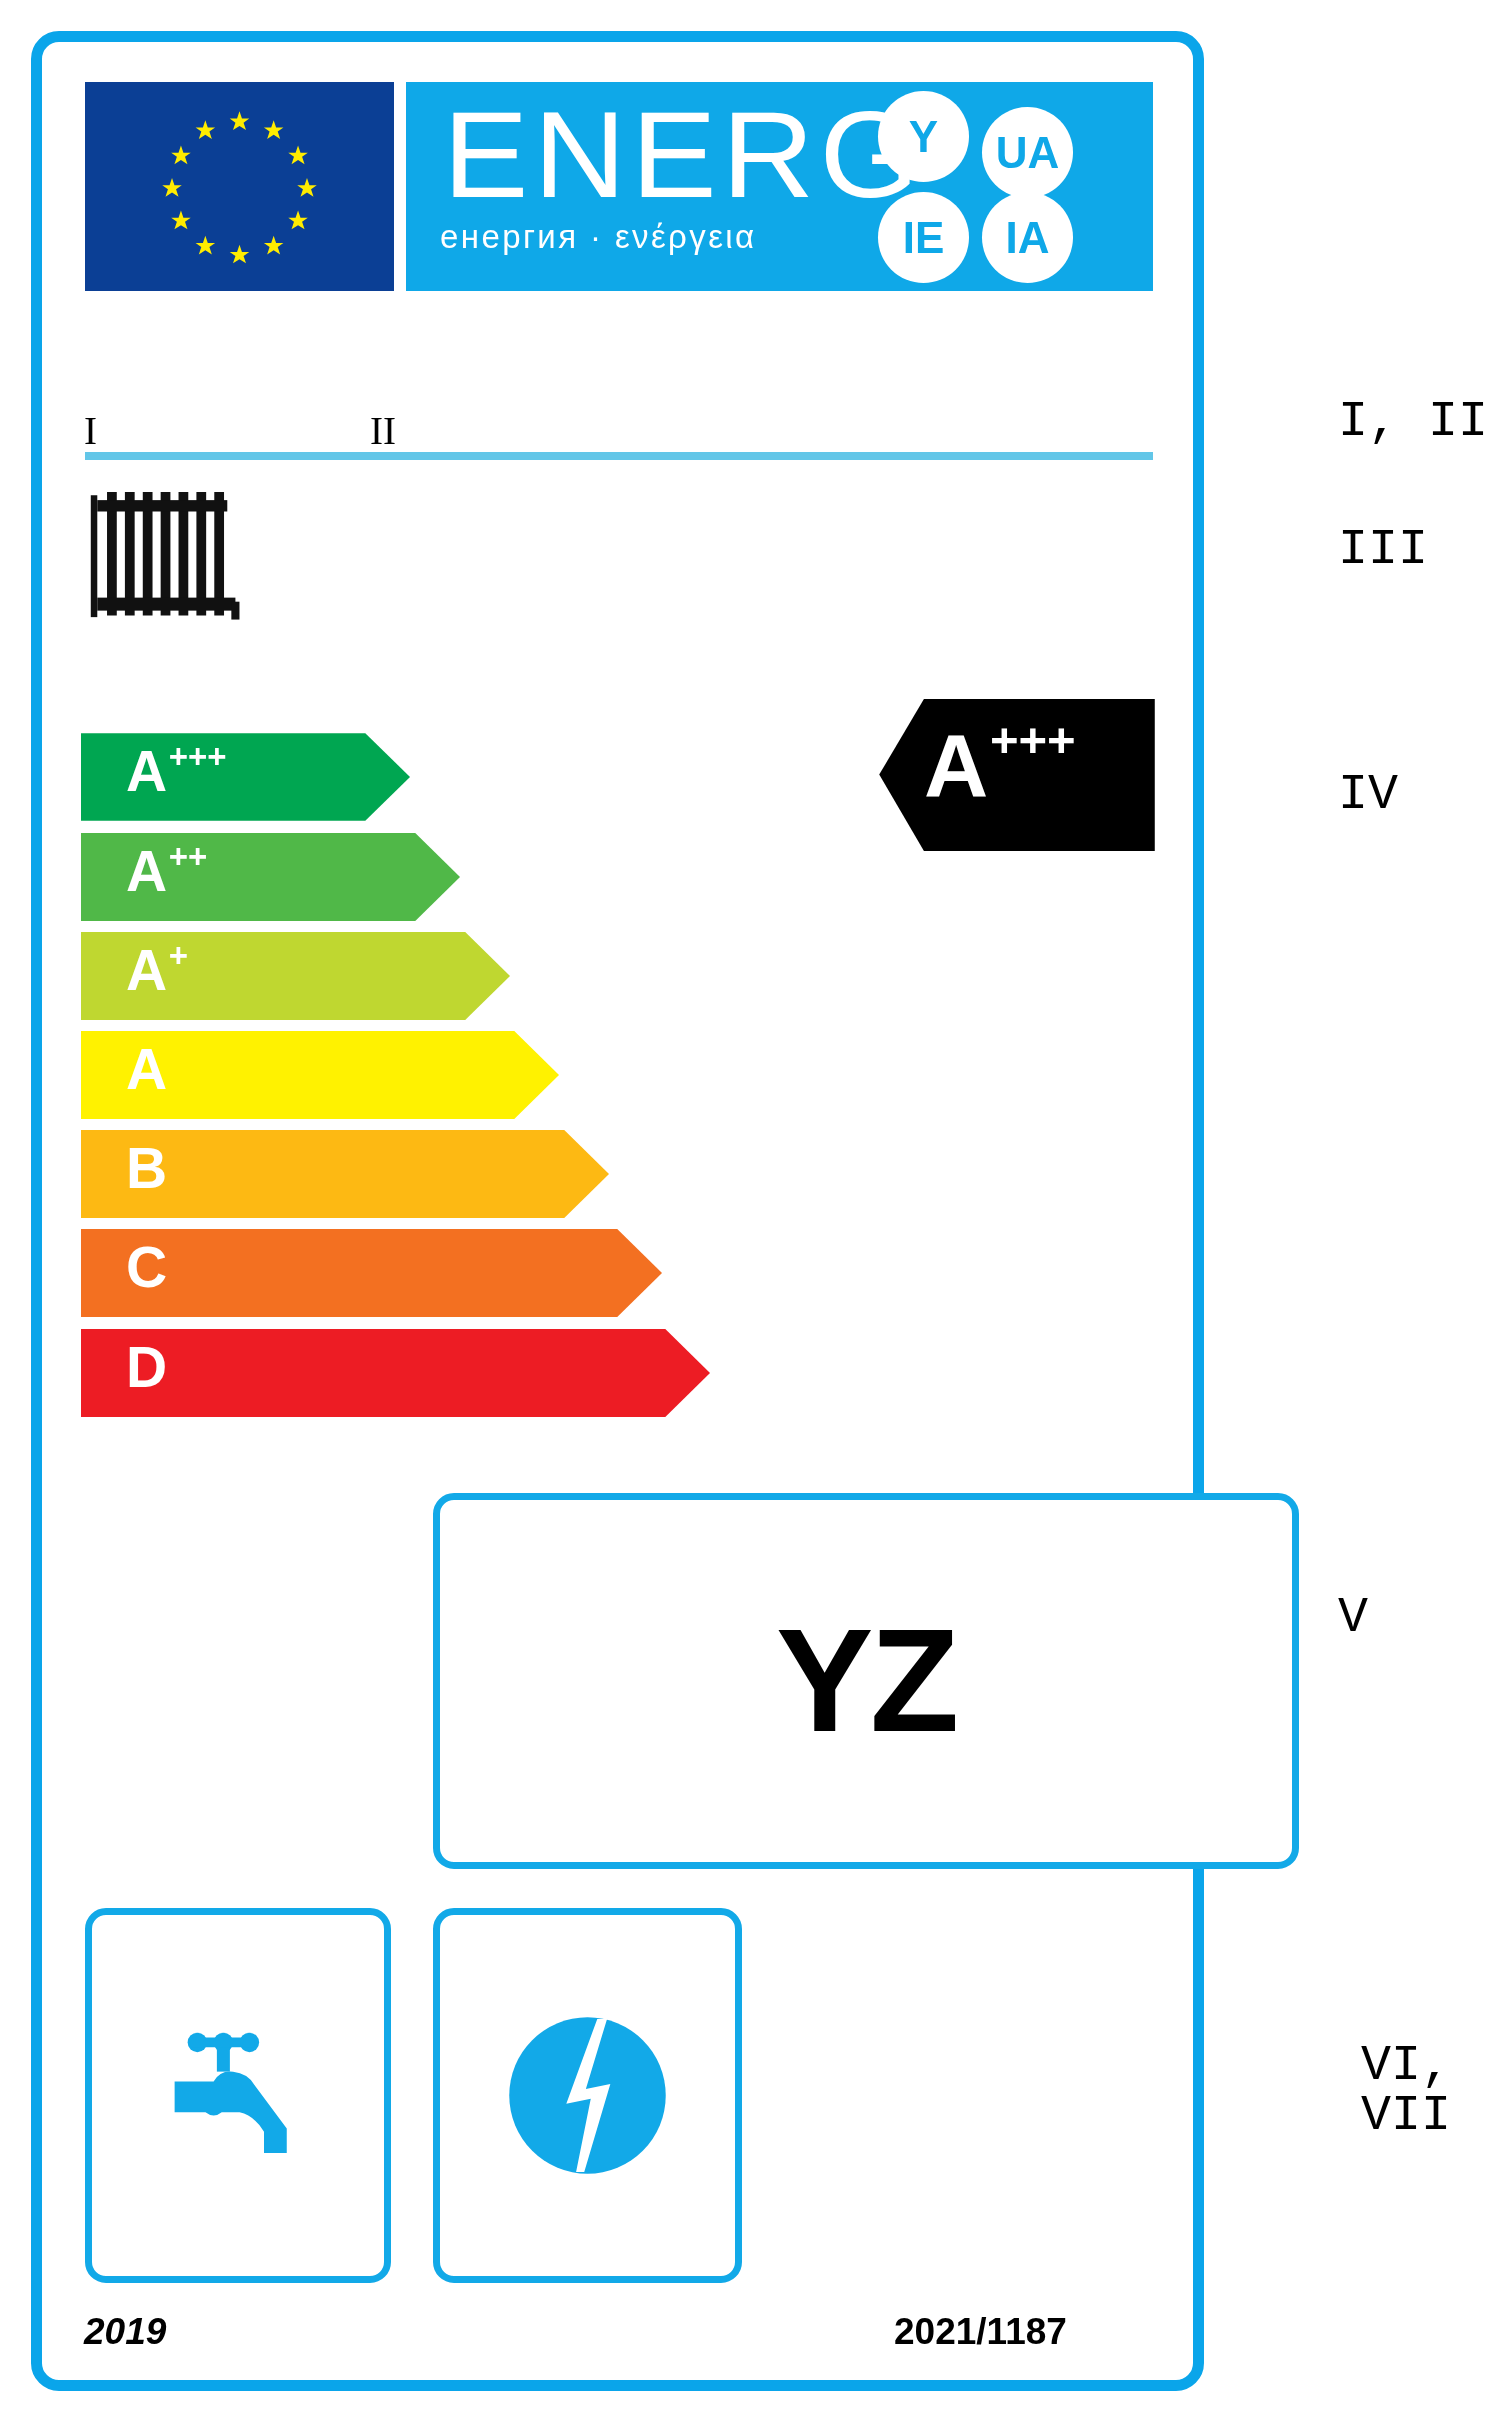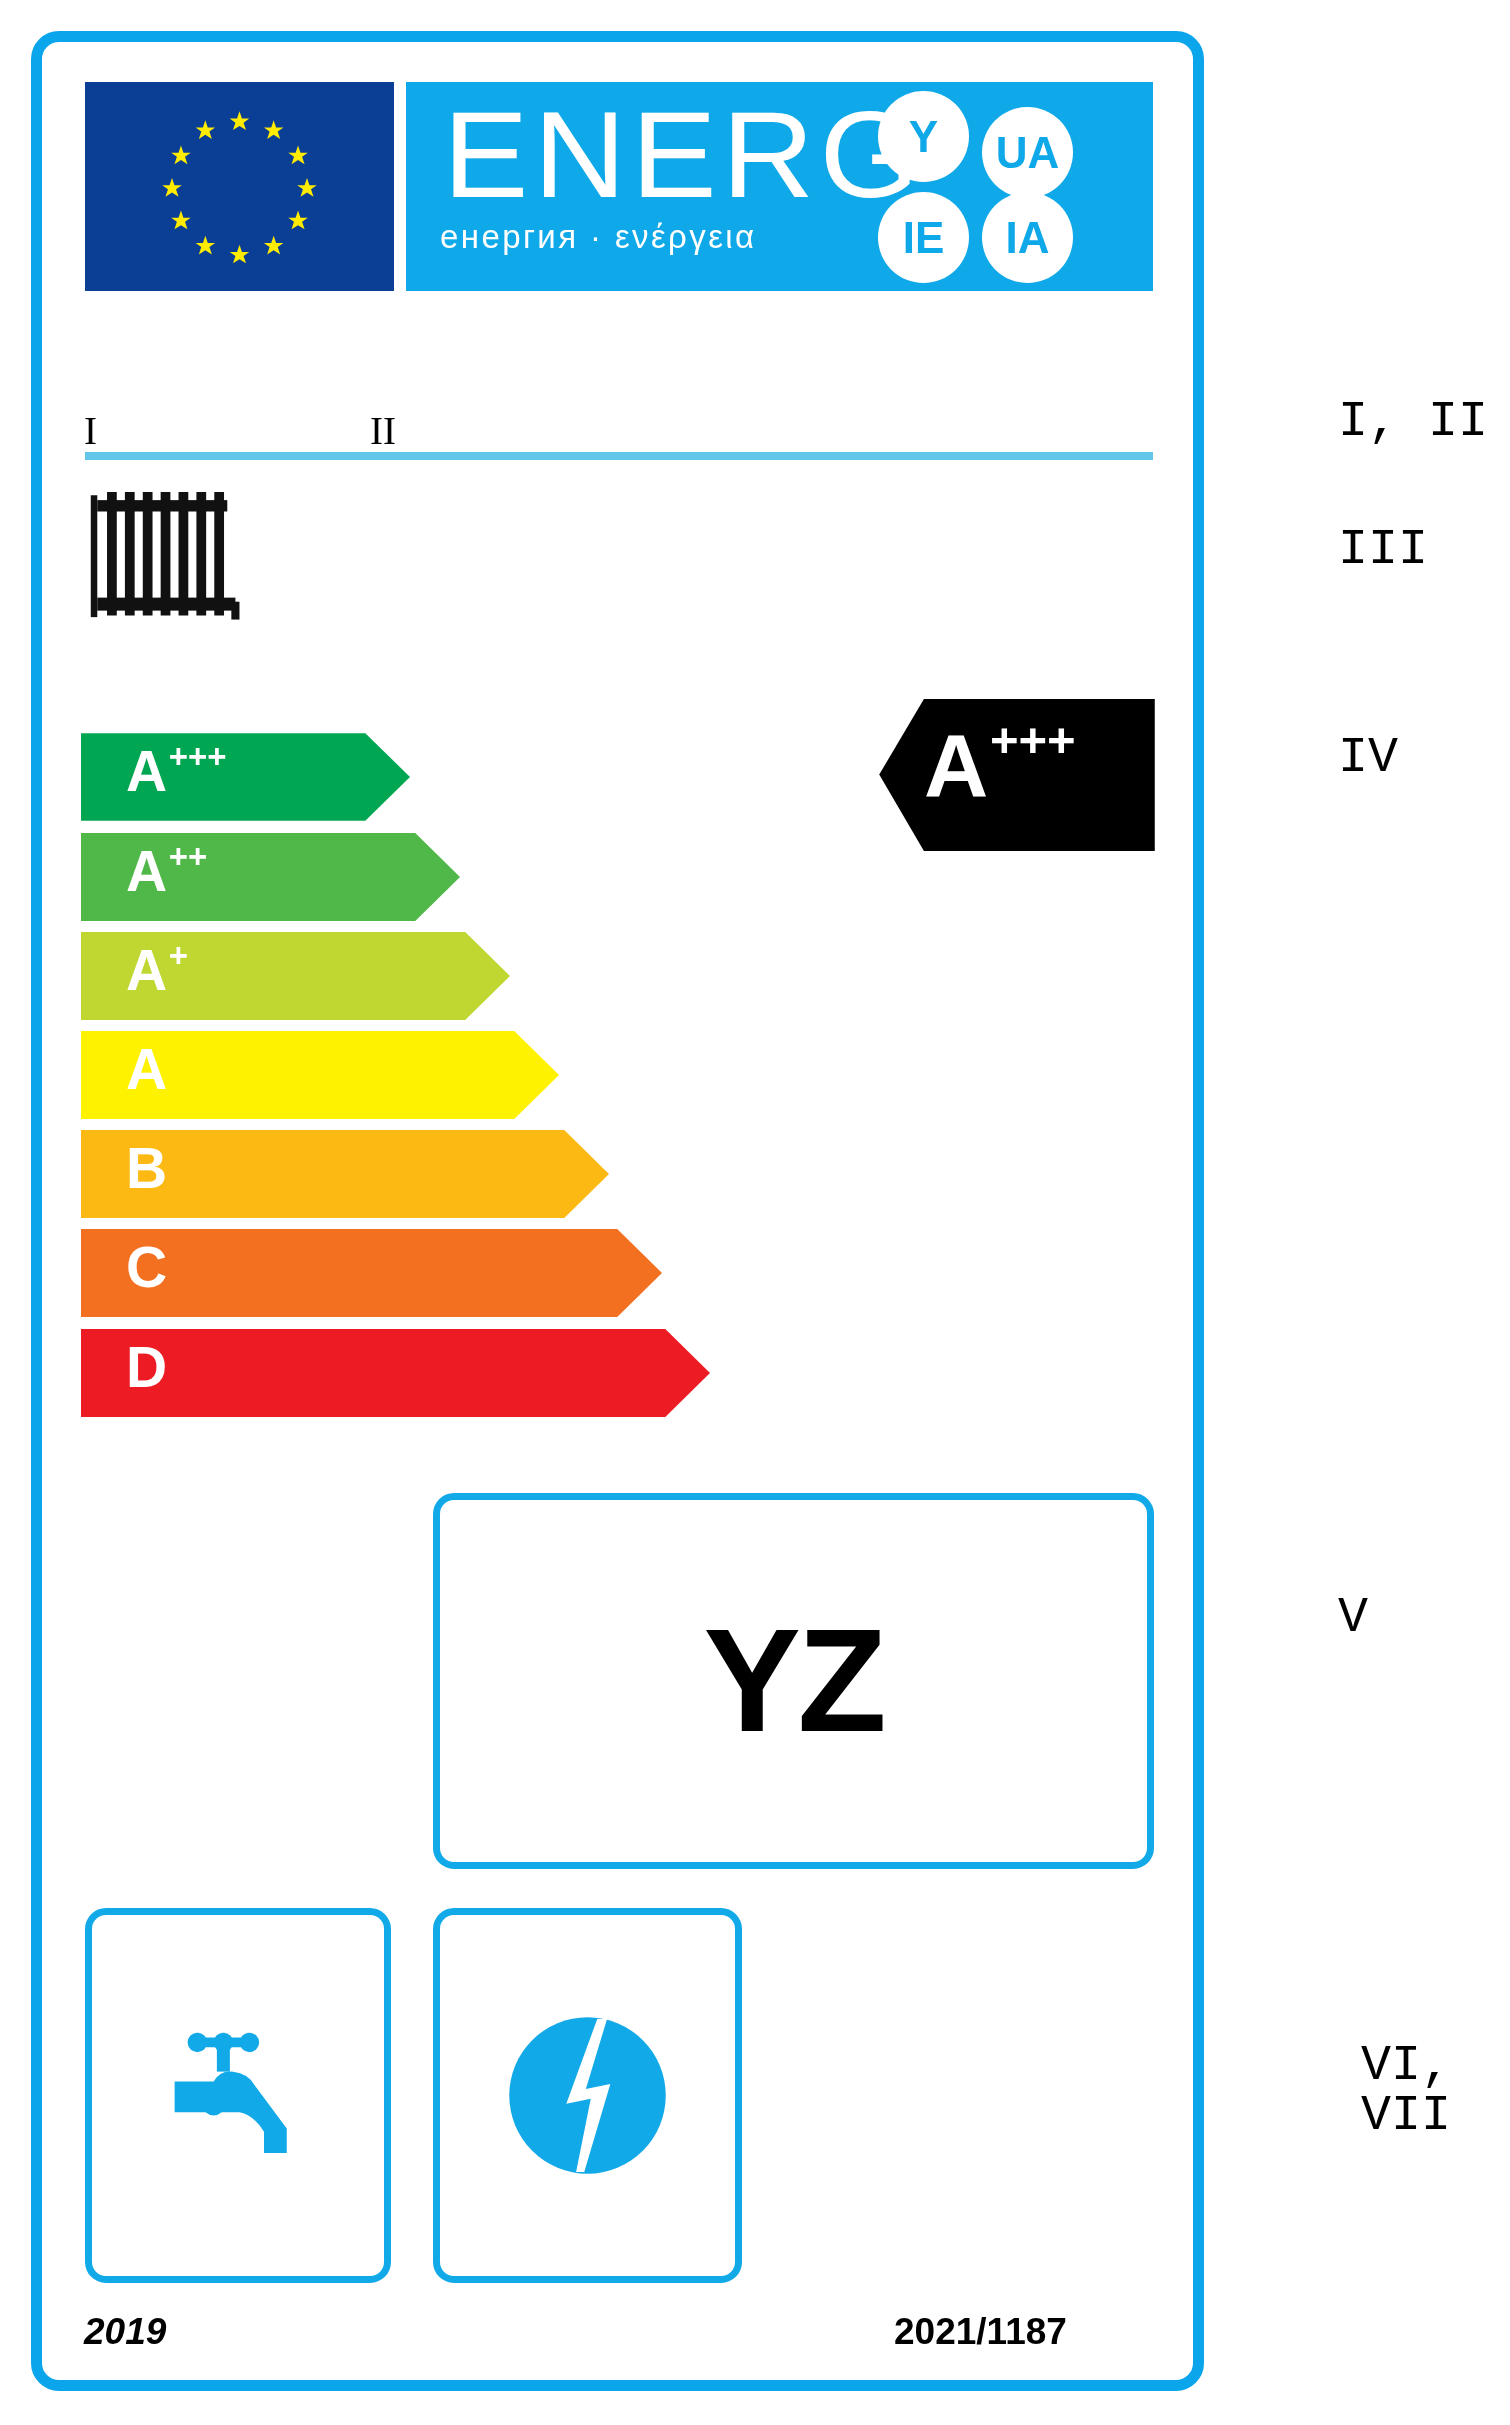--- a/index.html
+++ b/index.html
@@ -14,21 +14,21 @@
   .roman-field { font-family:"Liberation Serif", serif; font-size:39px; color:#000; line-height:1; }
   .sep-line { left:85px; top:452px; width:1068px; height:8.1px; background:#62c6e8; }
   .bar { left:81px; height:88px; }
   .bar svg { display:block; }
   .bar-letter { position:absolute; left:45px; top:9.8px; color:#fff; font-weight:bold; font-size:57px; line-height:1; }
   .bar-letter sup { font-size:33px; vertical-align:top; position:relative; top:-3.3px; margin-left:1.6px; }
   .indicator { left:879px; top:699px; width:276px; height:152px; }
   .indicator-text { position:absolute; left:45px; top:23px; color:#fff; font-weight:bold; font-size:89px; line-height:1; }
   .indicator-text sup { font-size:49px; vertical-align:top; position:relative; top:-6.5px; margin-left:1.6px; }
   .box { box-sizing:border-box; border:7.3px solid #12a9e8; border-radius:21px; background:#fff; }
-  .power-box { left:433px; top:1493px; width:721px; height:376px; display:flex; align-items:center; justify-content:center; }
+  .power-box { left:433px; top:1493px; width:866px; height:376px; display:flex; align-items:center; justify-content:center; }
   .power-val { font-weight:bold; font-size:146px; color:#000; line-height:1; letter-spacing:-3.3px; }
   .power-unit { font-size:106px; color:#000; line-height:1; margin-left:19.5px; }
   .icon-box { top:1908px; height:375px; display:flex; align-items:center; justify-content:center; }
   .footer-text { top:2313px; font-weight:bold; font-size:37px; color:#000; line-height:1; }
   .side-label { left:1338px; font-family:Liberation Mono, monospace; font-size:50px; color:#000; line-height:1; }
 </style>
 </head>
 <body>
 
 <div class="abs label-frame"></div>
@@ -163,16 +163,16 @@
     <circle cx="100" cy="100" r="96" fill="#12a9e8"></circle>
     <polygon points="112,6 74,110 104,104 86,194 96,194 128,86 98,92 124,6" fill="#fff"></polygon>
   </svg>
 </div>
 
 <div class="abs footer-text" style="left:84px;font-style:italic;">2019</div>
 <div class="abs footer-text" style="left:894px;">2021/1187</div>
 
 <div class="abs side-label" style="top:397px;">I, II</div>
 <div class="abs side-label" style="top:525px;">III</div>
-<div class="abs side-label" style="top:733px;text-align:right;">IV</div>
+<div class="abs side-label" style="top:770px;text-align:right;">IV</div>
 <div class="abs side-label" style="top:1593px;">V</div>
 <div class="abs side-label" style="top:2041px;margin-left:23px;">VI, VII</div>
 
 
 </body></html>

